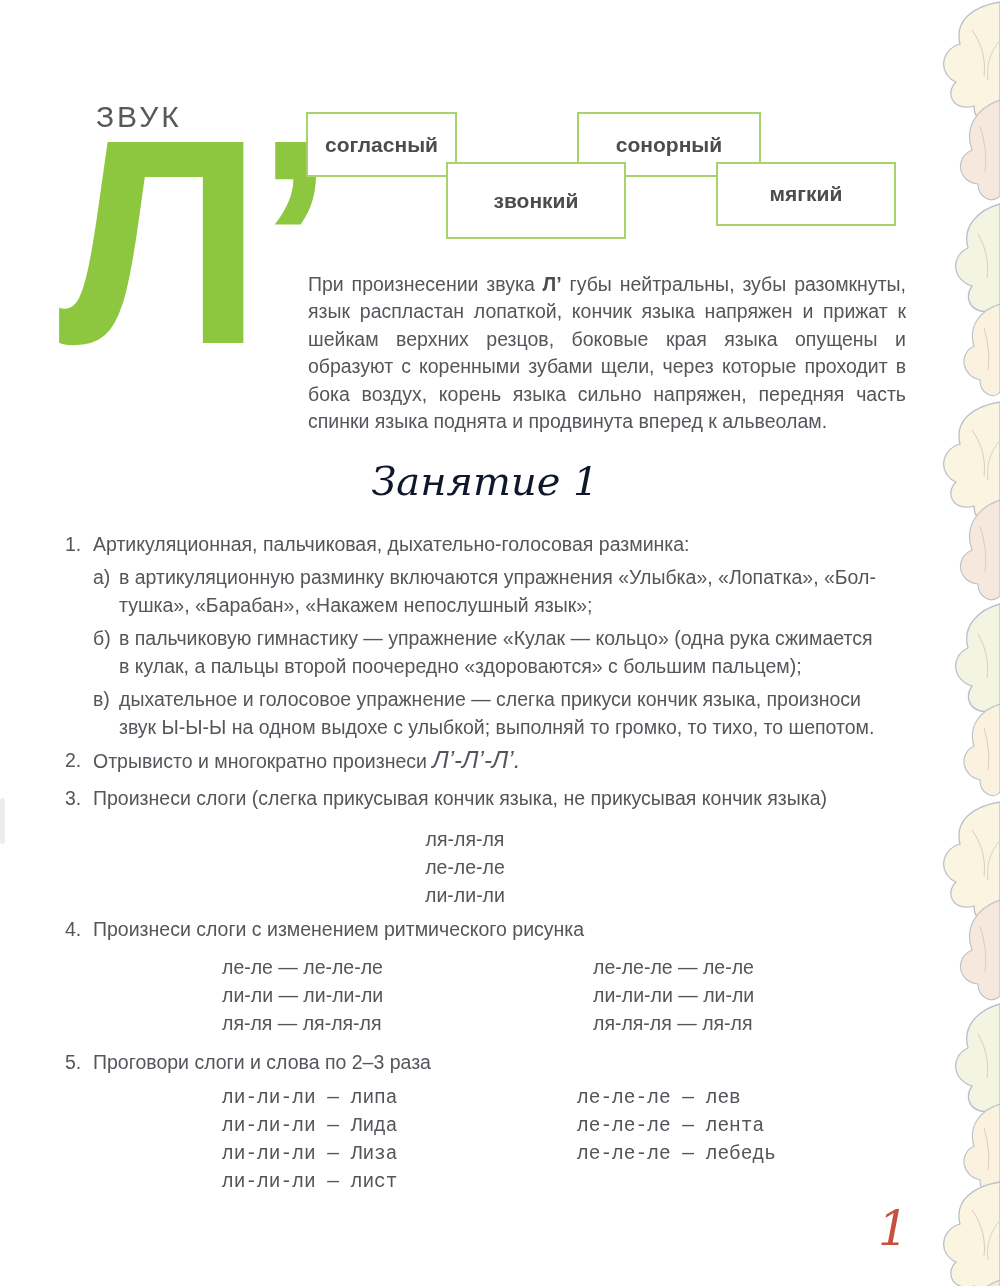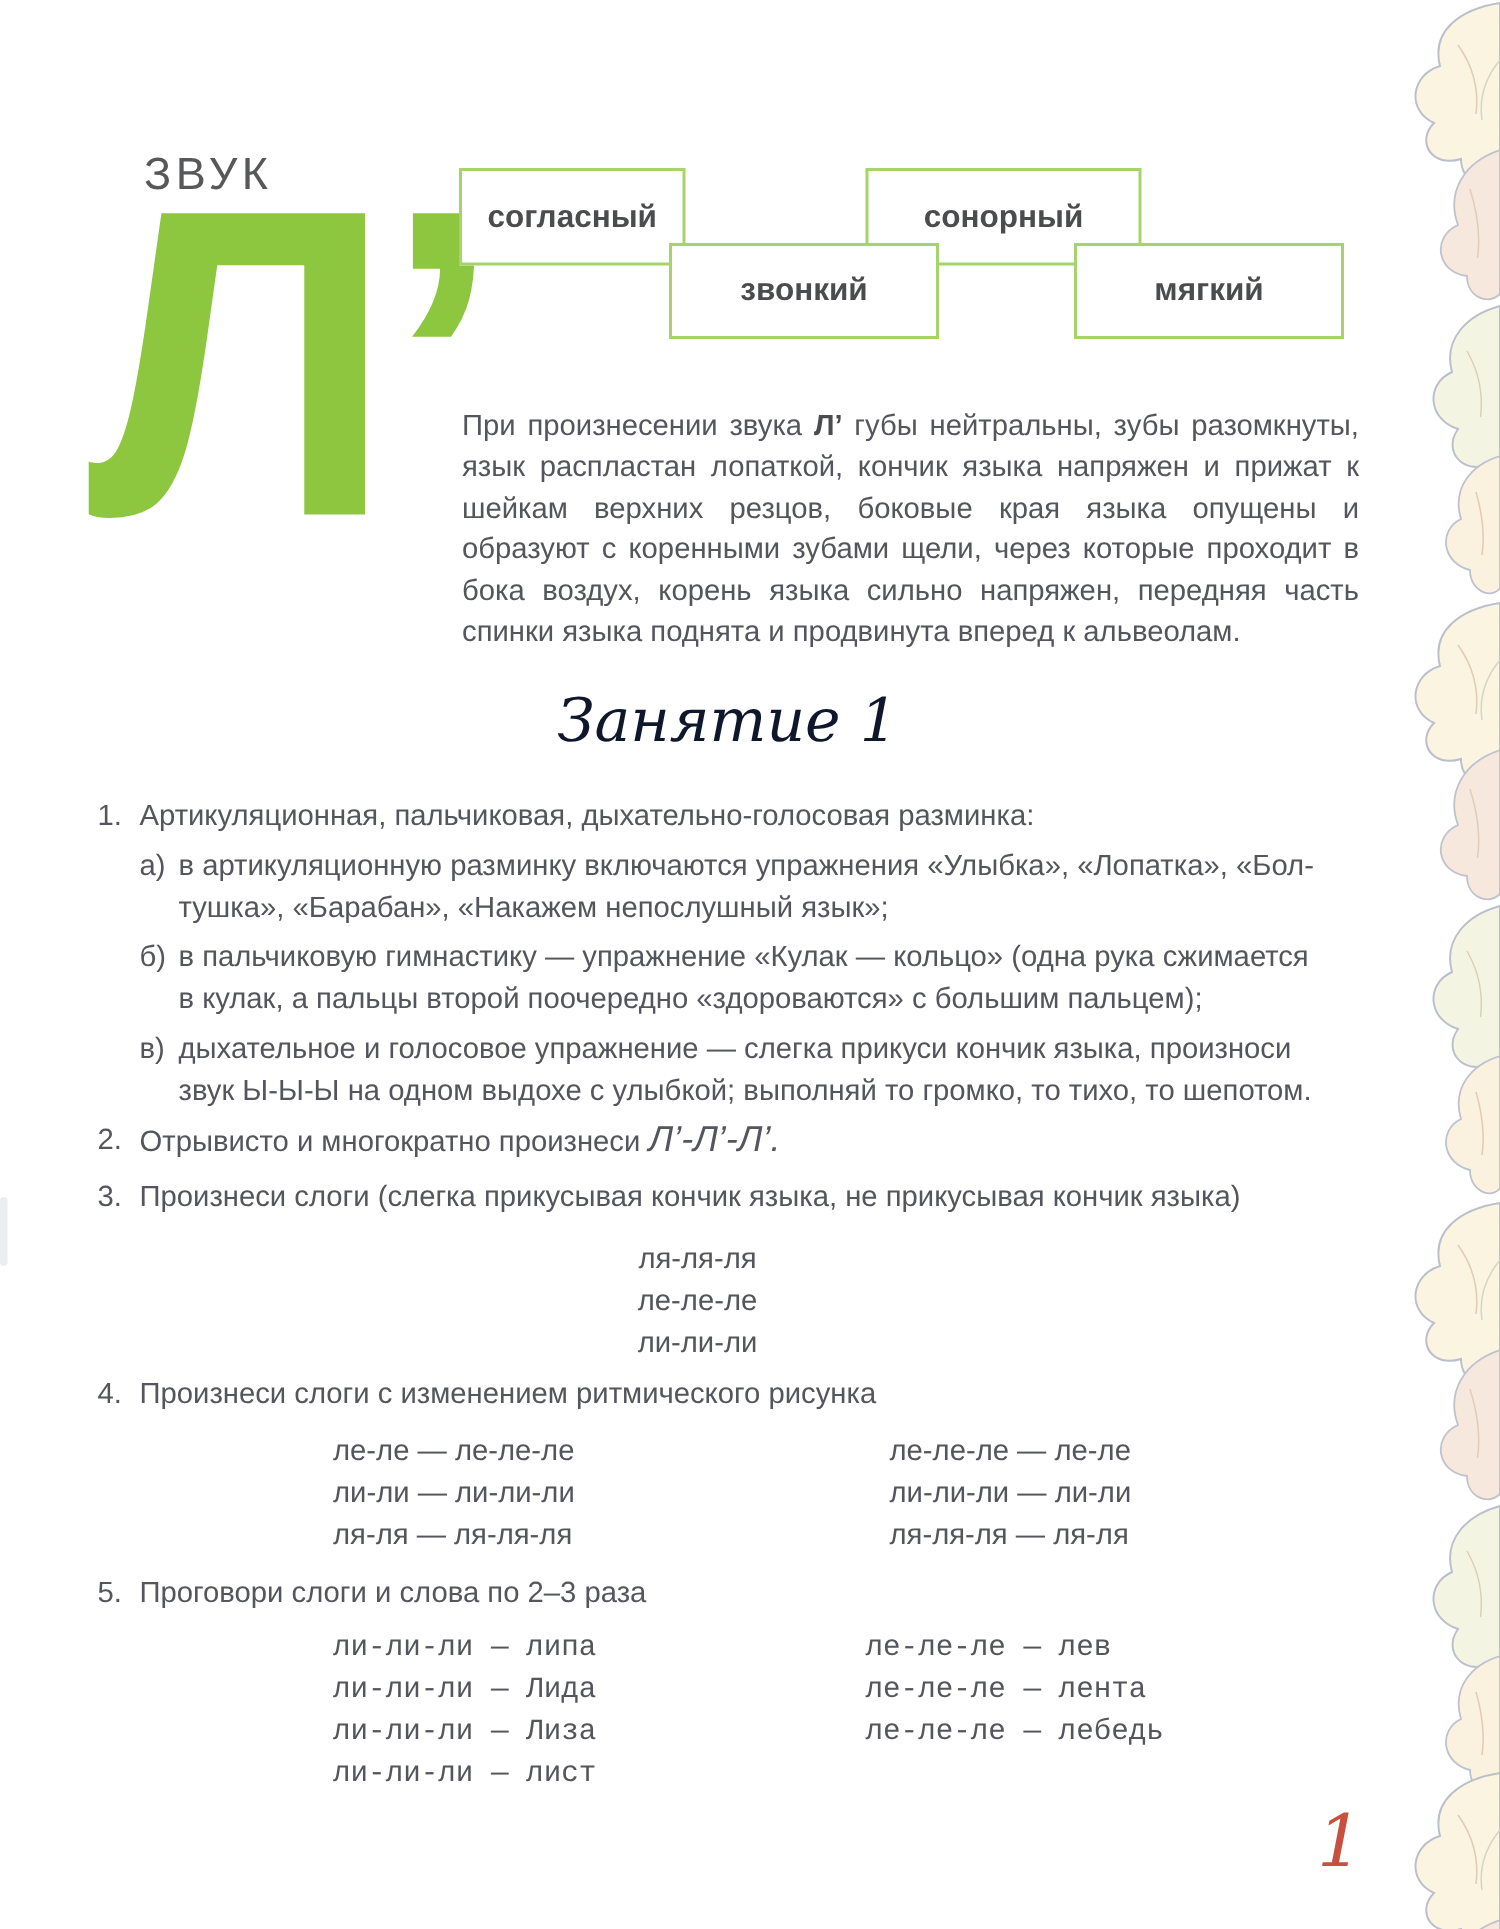--- a/index.html
+++ b/index.html
@@ -9,21 +9,21 @@
   .border-decor{position:absolute;right:0;top:0;width:108px;height:1286px;opacity:.8;}
   .left-smudge{position:absolute;left:0;top:798px;width:5px;height:46px;background:#bfc2c6;opacity:.3;border-radius:3px;}
   
   .sound-label{position:absolute;left:96px;top:100px;font-size:30px;letter-spacing:3px;color:#57585a;}
   .big-letter{position:absolute;left:58px;top:96px;font-size:292px;line-height:1;font-weight:700;
               color:#8dc63f;letter-spacing:-8px;white-space:nowrap;}
   .attr-box{position:absolute;background:#ffffff;border:2px solid #a6d36a;display:flex;align-items:center;
             justify-content:center;font-weight:700;font-size:21px;color:#4b4c4e;box-sizing:border-box;}
   .box-soglasny{left:306px;top:112px;width:151px;height:65px;}
   .box-sonorny {left:577px;top:112px;width:184px;height:65px;}
-  .box-zvonky  {left:446px;top:162px;width:180px;height:64px;z-index:2;}
+  .box-zvonky  {left:446px;top:162px;width:180px;height:77px;z-index:2;}
   .box-myagky  {left:716px;top:162px;width:180px;height:64px;z-index:2;}
   .desc{position:absolute;left:308px;top:251px;width:598px;font-size:19.5px;line-height:27.6px;
         text-align:justify;color:#54565b;}
   .desc .bold-letter{font-weight:700;color:#4b4c4e;}
   .lesson-title{position:absolute;top:458px;left:65px;width:840px;text-align:center;
                 font-family:"DejaVu Serif",serif;font-style:italic;font-size:40px;color:#0f172a;}
   
   .exercises{position:absolute;left:65px;top:530px;width:845px;font-size:19.5px;line-height:28px;color:#54565b;}
   .ex-row{display:flex;}
   .ex-num{width:28px;flex:none;}

